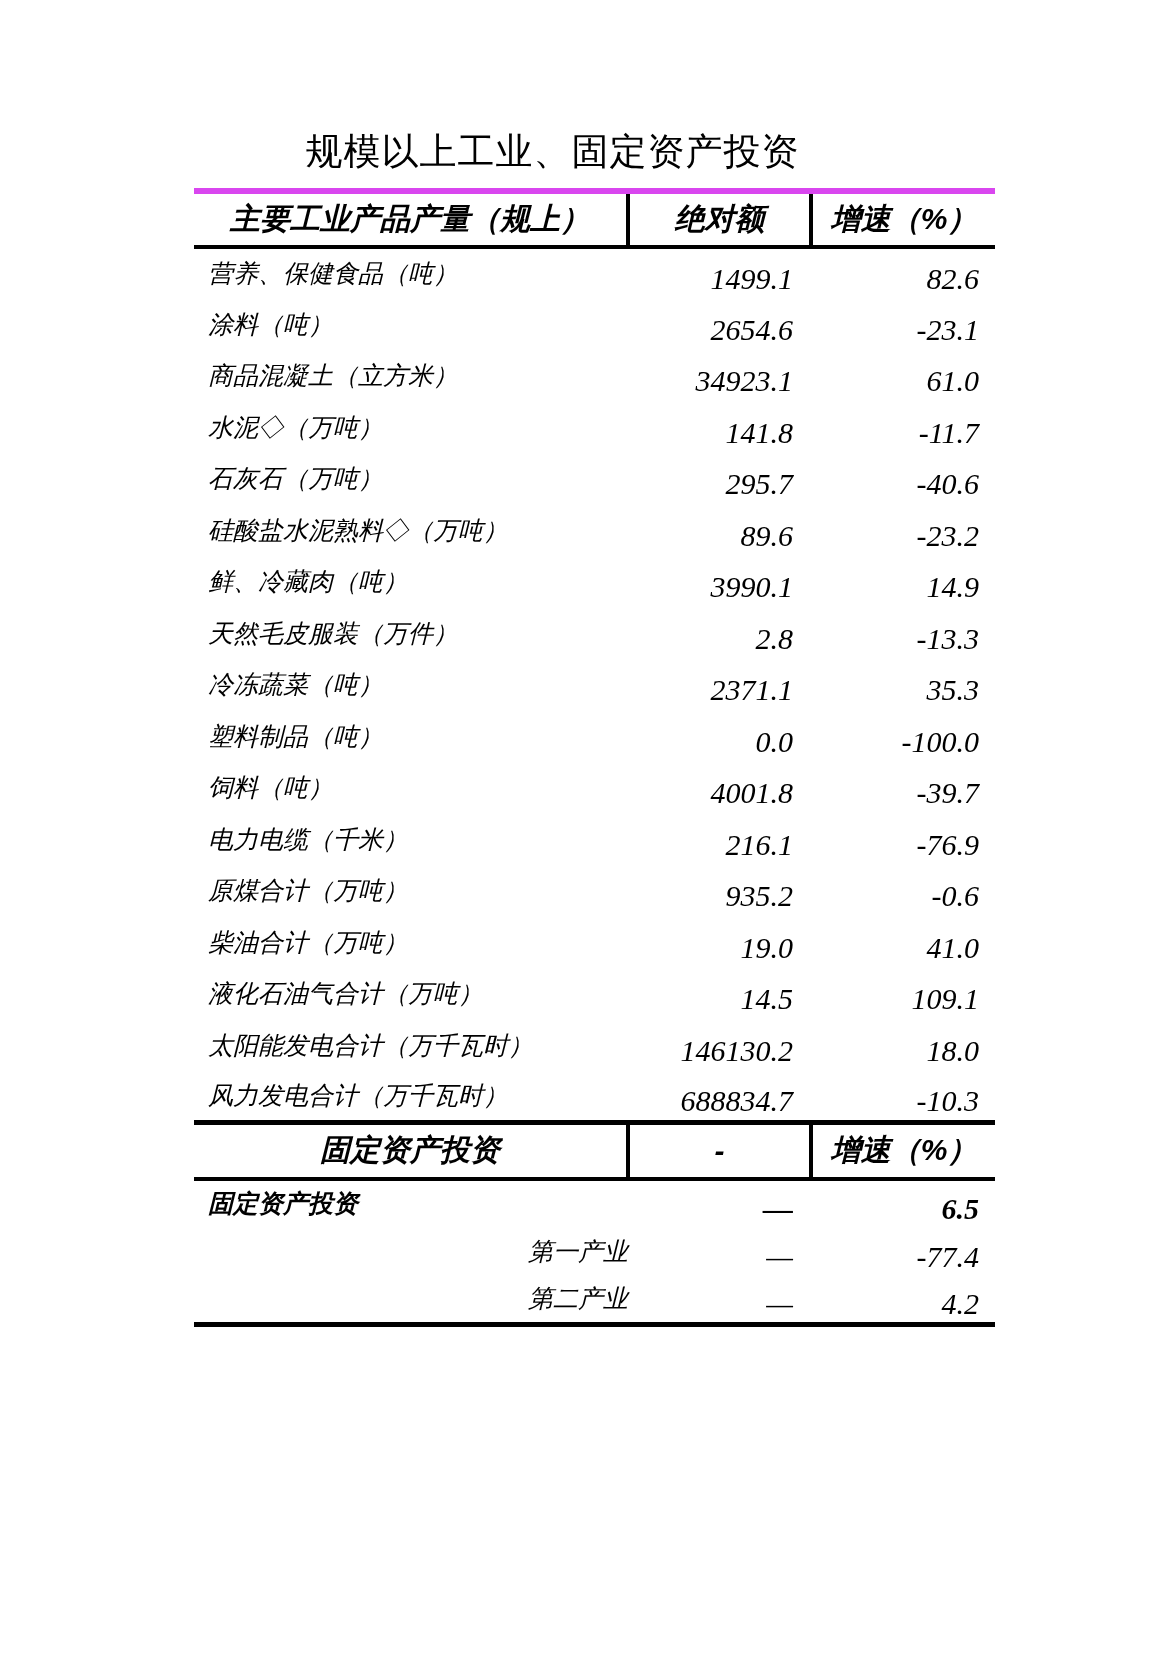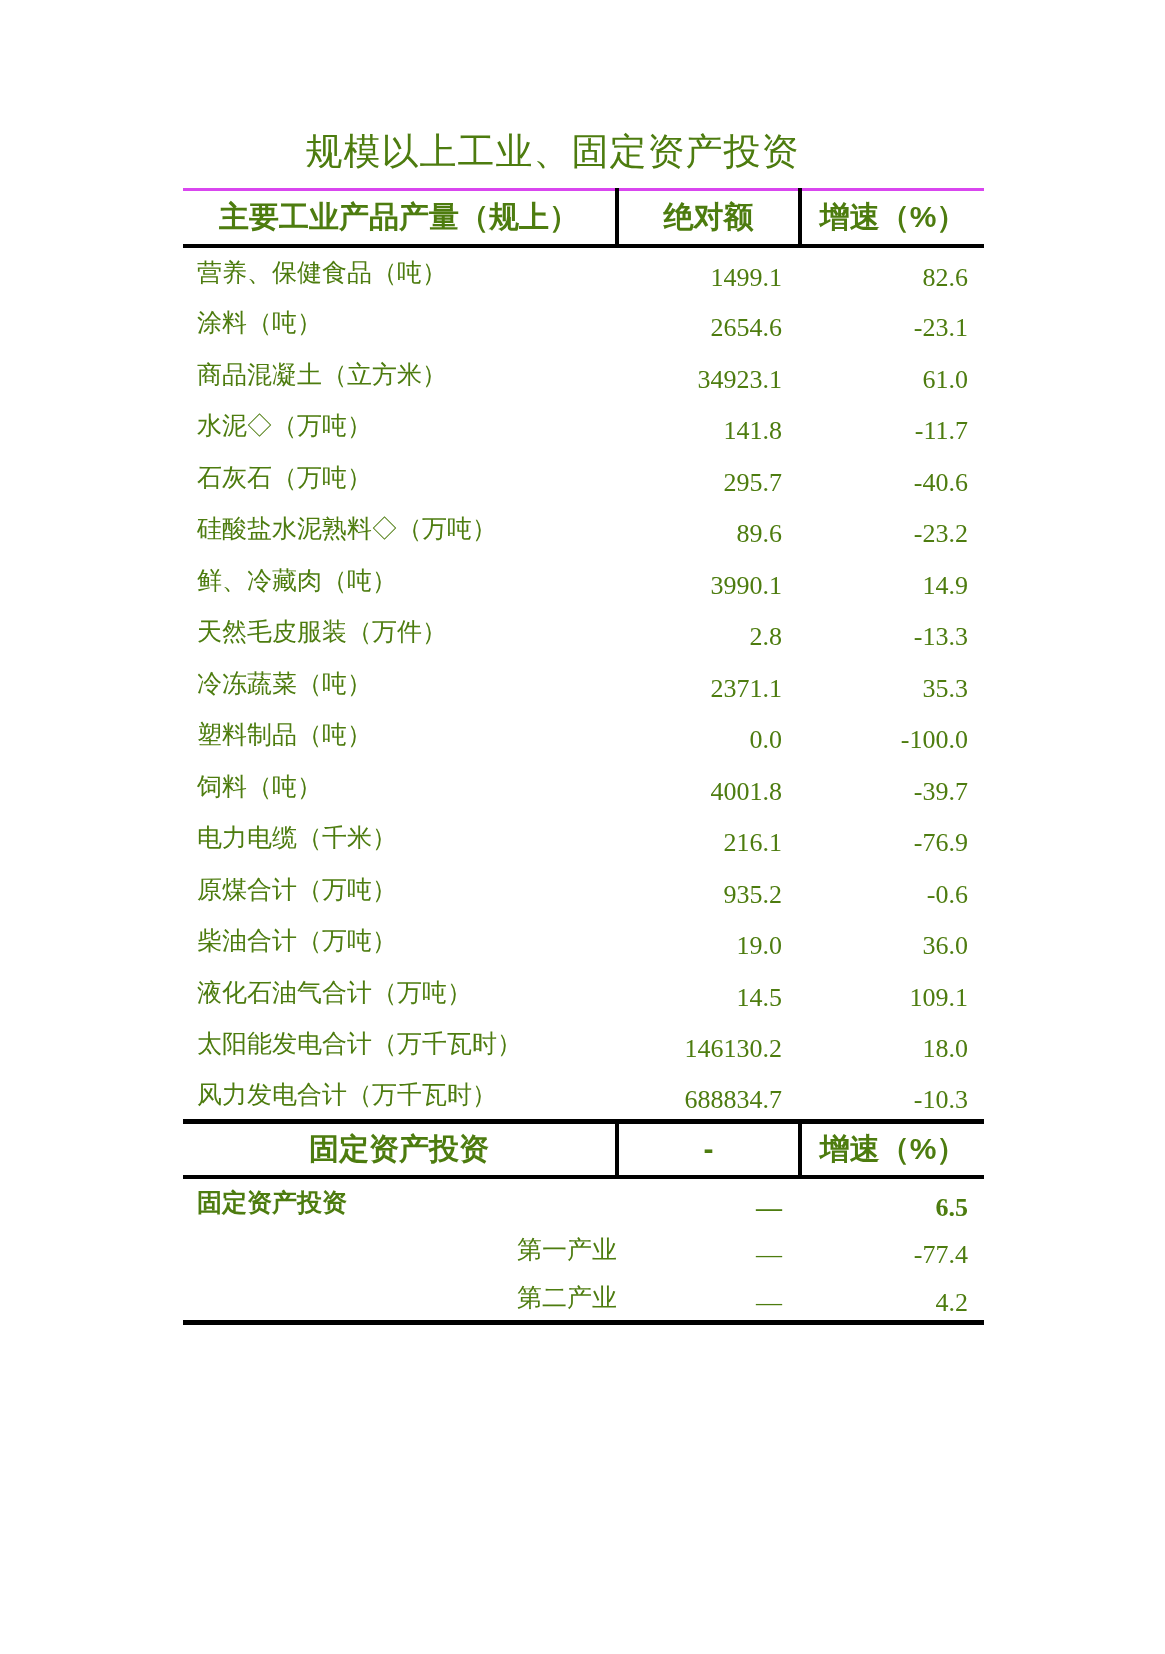--- a/index.html
+++ b/index.html
@@ -1,46 +1,47 @@
 <!DOCTYPE html>
 <html><head>
 <meta charset="utf-8">
 <style>
   html, body { margin: 0; padding: 0; }
   .page {
     position: relative;
     width: 1165px;
     height: 1466px;
     background: #ffffff;
-    color: #4d7c0f;
+    color: #000000;
     overflow: hidden;
   }
   .doc-title {
     position: absolute;
     top: 133px;
     left: 152px;
     width: 801px;
     margin: 0;
     text-align: center;
     font-family: "Liberation Serif", serif;
     font-weight: 400;
     font-size: 37px;
     line-height: 1;
     letter-spacing: 1px;
     white-space: nowrap;
   }
   table.stats {
     position: absolute;
     top: 188px;
-    left: 183px;
+    left: 194px;
     width: 801px;
     border-collapse: collapse;
     table-layout: fixed;
-    border-top: 3px solid #d946ef;
+    border-top: 6px solid #d946ef;
     border-bottom: 5px solid #000;
+    font-style: italic;
   }
   col.w1 { width: 434px; }
   col.w2 { width: 183px; }
   col.w3 { width: 184px; }
   tr.head { height: 56px; }
   tr.head td {
     border-bottom: 4px solid #000;
     font-family: "Liberation Sans", sans-serif;
     font-weight: 700;
     font-size: 30px;
@@ -56,21 +57,21 @@
     font-family: "Liberation Sans", sans-serif;
     font-size: 25px;
     text-align: left;
     padding: 0 0 0 14px;
     vertical-align: middle;
     white-space: nowrap;
   }
   td.c1.indent { padding-left: 48px; text-align: right; }
   td.num {
     font-family: "Liberation Serif", serif;
-    font-size: 26px;
+    font-size: 30px;
     text-align: right;
     vertical-align: middle;
     padding: 11px 18px 0 0;
     white-space: nowrap;
     margin-top: 44px;
   }
   td.num.growth { padding-right: 16px; }
   tr.bold td { font-weight: 700; }
   .pagenum {
     position: absolute;
@@ -162,21 +163,21 @@
           <td class="num growth">-76.9</td>
         </tr>
         <tr class="datarow">
           <td class="c1">原煤合计（万吨）</td>
           <td class="num">935.2</td>
           <td class="num growth">-0.6</td>
         </tr>
         <tr class="datarow">
           <td class="c1">柴油合计（万吨）</td>
           <td class="num">19.0</td>
-          <td class="num growth">36.0</td>
+          <td class="num growth">41.0</td>
         </tr>
         <tr class="datarow">
           <td class="c1">液化石油气合计（万吨）</td>
           <td class="num">14.5</td>
           <td class="num growth">109.1</td>
         </tr>
         <tr class="datarow">
           <td class="c1">太阳能发电合计（万千瓦时）</td>
           <td class="num">146130.2</td>
           <td class="num growth">18.0</td>

